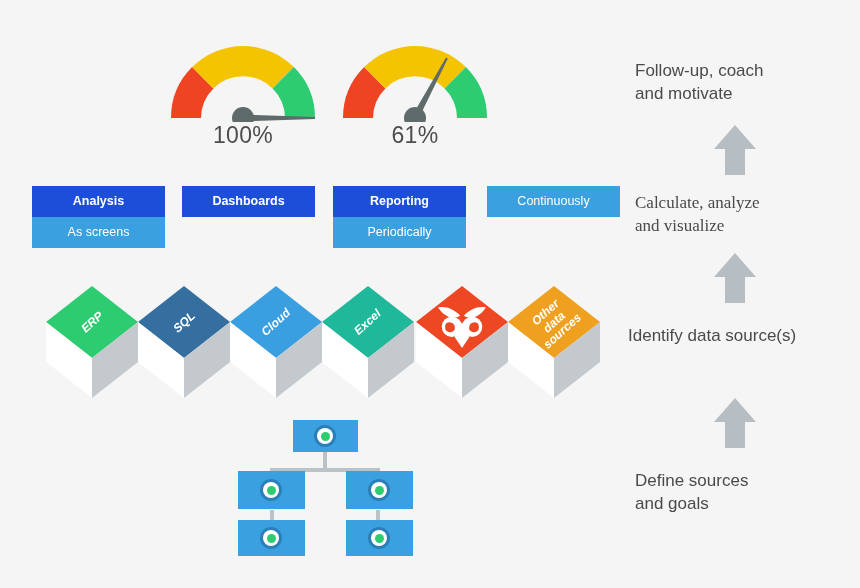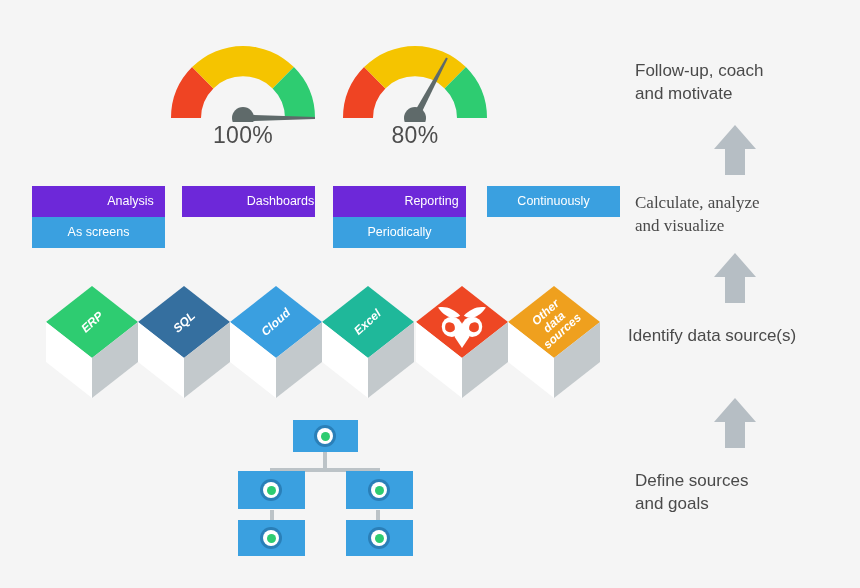--- a/index.html
+++ b/index.html
@@ -49,21 +49,21 @@
     overflow: hidden;
   }
   .card-top, .card-bottom {
     width: 100%;
     height: 31px;
     line-height: 31px;
     text-align: center;
     color: #ffffff;
     font-size: 12.5px;
   }
-  .card-top { background: #6d28d9; font-weight: normal; padding-left: 32px; }
+  .card-top { background: #1d4ed8; font-weight: bold; }
   .card-bottom { background: #3aa0e0; }
 
   
   .cube {
     position: absolute;
     width: 92px;
     height: 112px;
   }
   .cube svg { display: block; overflow: visible; }
   .cube-text {
@@ -159,21 +159,21 @@
   <div class="gauge" style="left:339px; top:30px;">
     <svg width="152" height="92" viewBox="0 0 152 92">
       <path d="M 4 88 A 72 72 0 0 1 25.1 37.1 L 46.4 58.4 A 42 42 0 0 0 34 88 Z" fill="#ef4423"></path>
       <path d="M 25.1 37.1 A 72 72 0 0 1 126.9 37.1 L 105.6 58.4 A 42 42 0 0 0 46.4 58.4 Z" fill="#f5c400"></path>
       <path d="M 126.9 37.1 A 72 72 0 0 1 148 88 L 118 88 A 42 42 0 0 0 105.6 58.4 Z" fill="#2ecc71"></path>
       <g transform="rotate(-62 76 88)">
         <polygon points="76,84.5 144,87 144,89 76,91.5" fill="#5f6a6a"></polygon>
       </g>
       <circle cx="76" cy="88" r="11" fill="#5f6a6a"></circle>
     </svg>
-    <div class="gauge-label">80%</div>
+    <div class="gauge-label">61%</div>
   </div>
 
   <div class="card" style="left:32px; top:186px;">
     <div class="card-top">Analysis</div>
     <div class="card-bottom">As screens</div>
   </div>
   <div class="card" style="left:182px; top:186px;">
     <div class="card-top">Dashboards</div>
   </div>
   <div class="card" style="left:333px; top:186px;">

